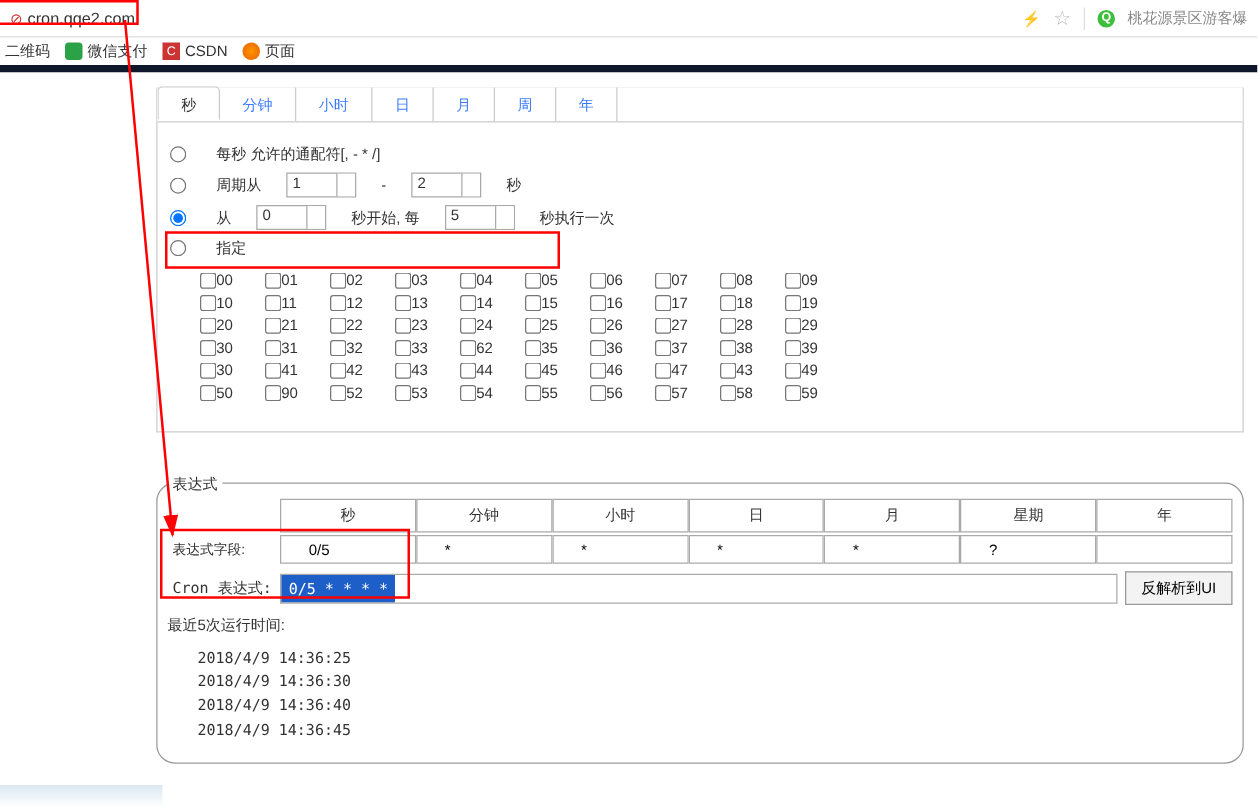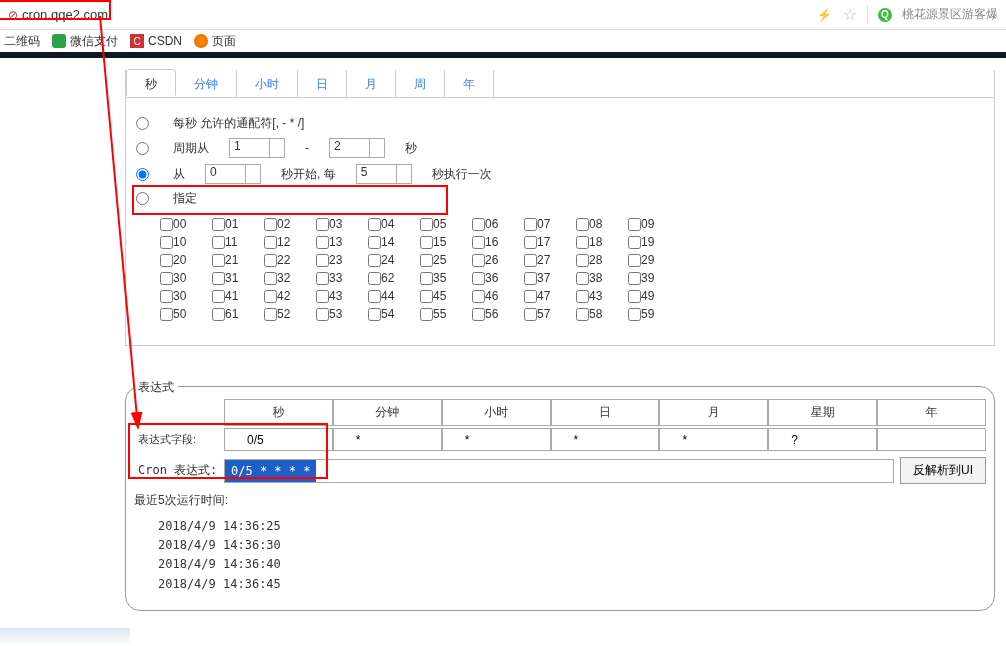--- a/index.html
+++ b/index.html
@@ -352,21 +352,21 @@
               <span>49</span>
             </label>
           </div>
           <div class="check-row">
             <label class="check-cell">
               <input type="checkbox" style="">
               <span>50</span>
             </label>
             <label class="check-cell">
               <input type="checkbox" style="">
-              <span>61</span>
+              <span>90</span>
             </label>
             <label class="check-cell">
               <input type="checkbox" style="">
               <span>52</span>
             </label>
             <label class="check-cell">
               <input type="checkbox" style="">
               <span>53</span>
             </label>
             <label class="check-cell">

